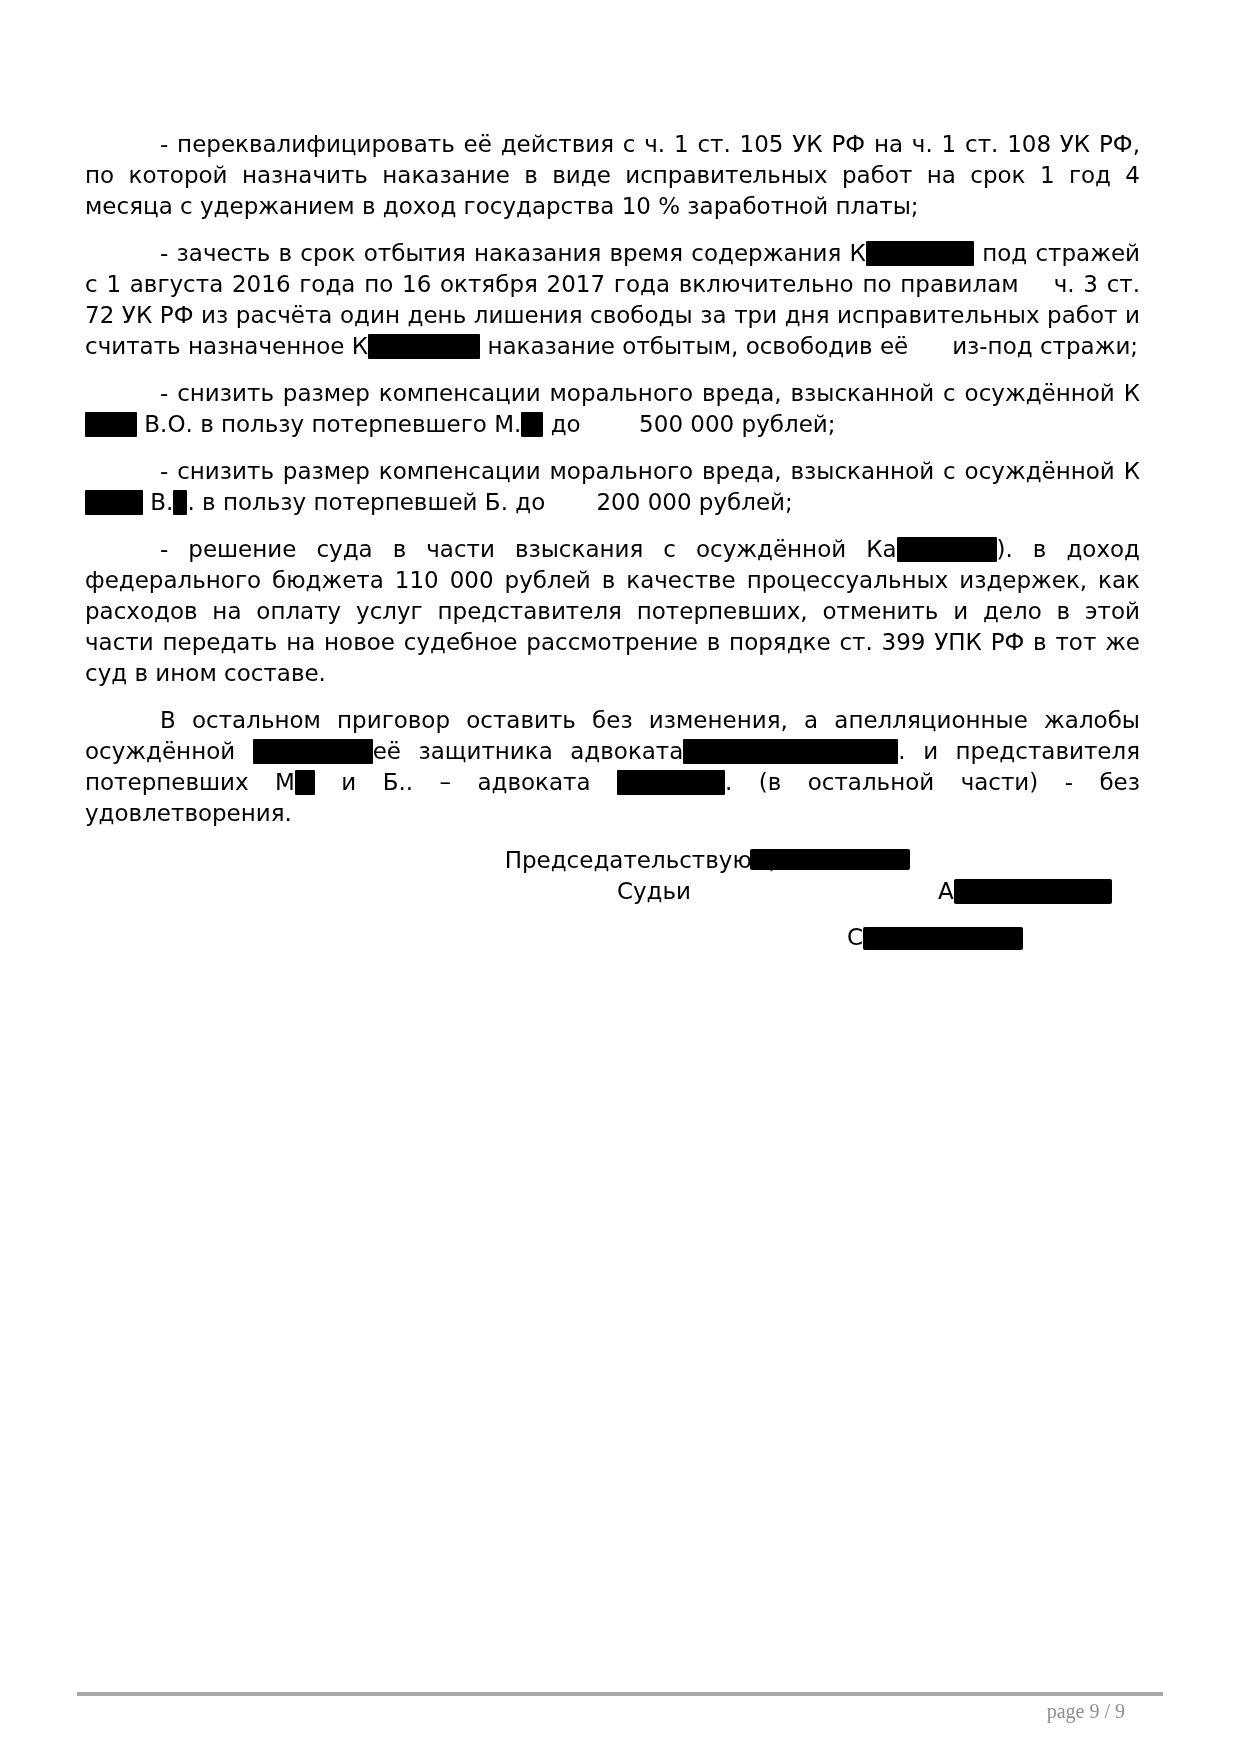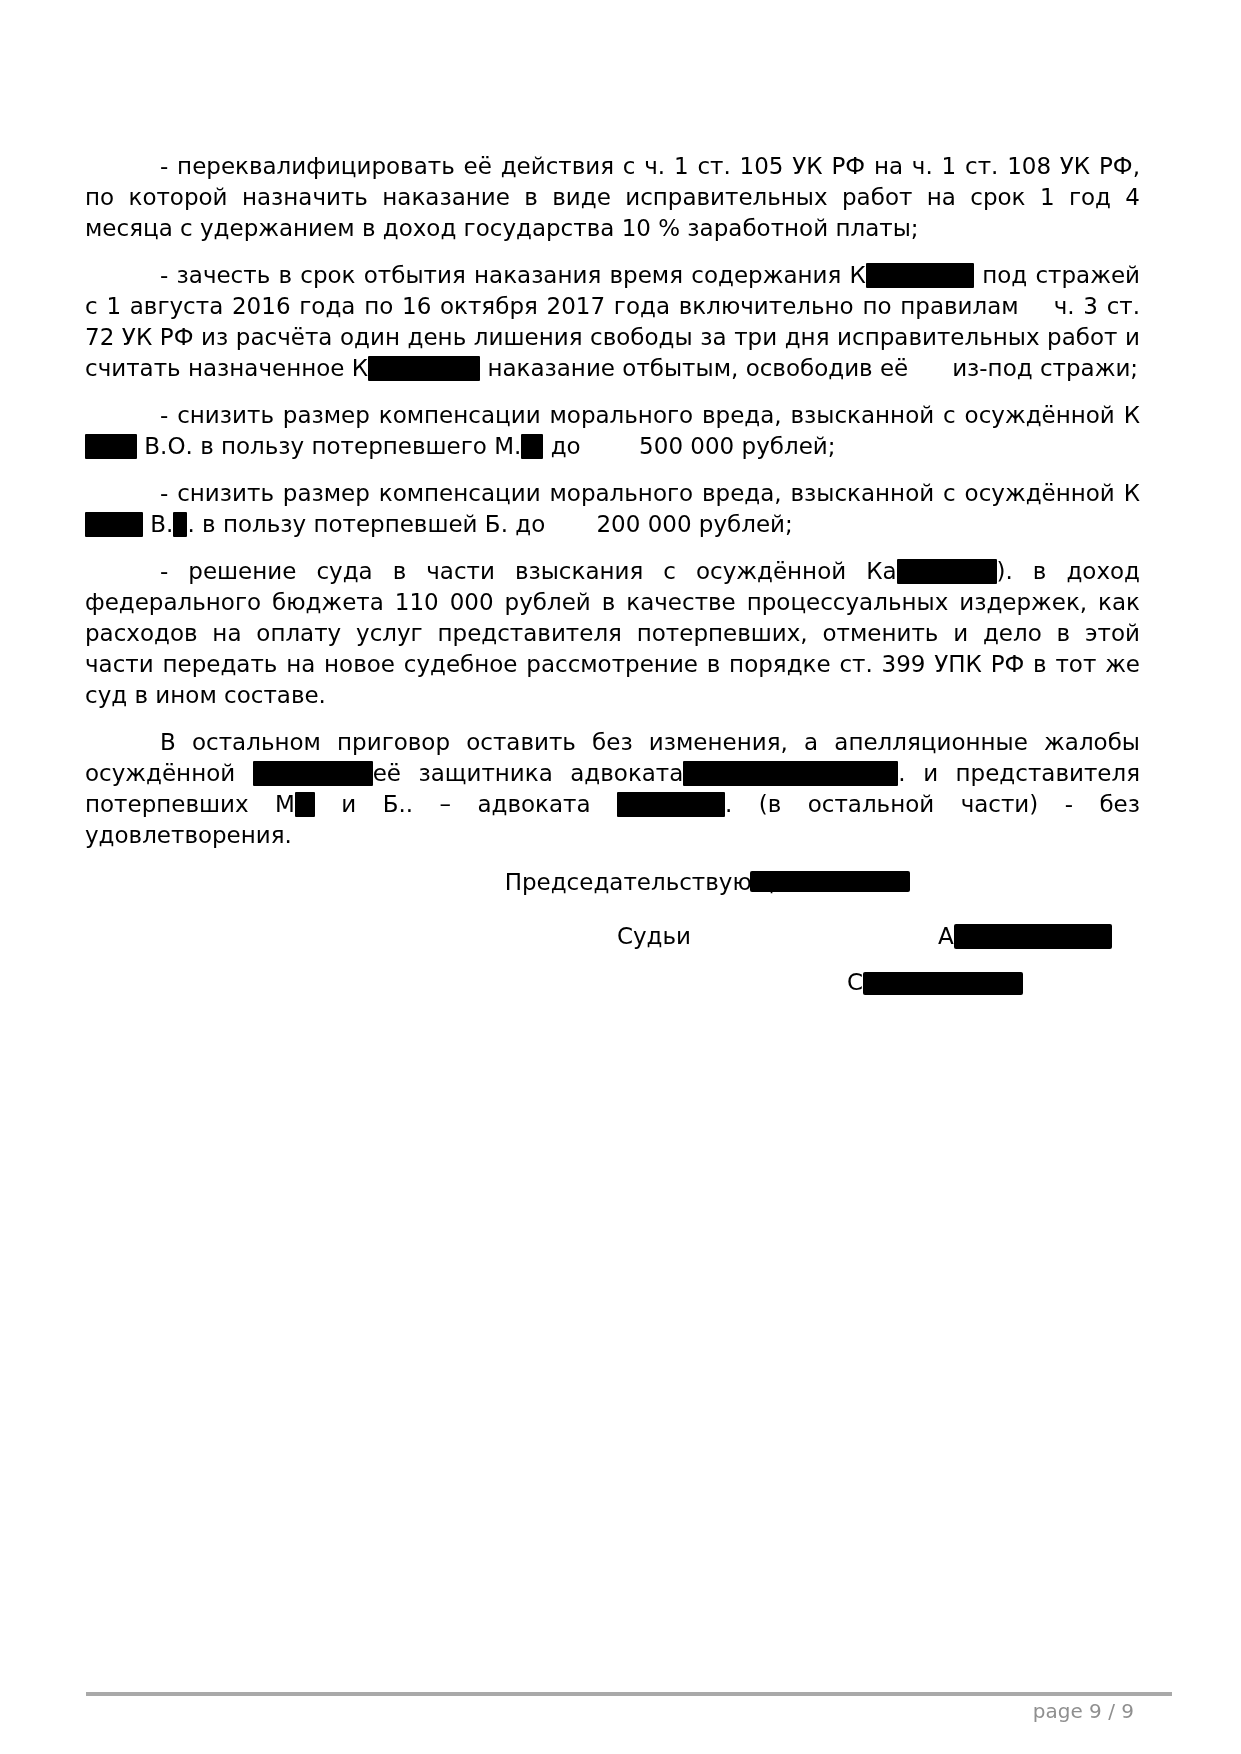--- a/index.html
+++ b/index.html
@@ -14,21 +14,21 @@
     width:1241px;
     height:1754px;
     background:#ffffff;
     font-family:"DejaVu Sans","Liberation Sans",sans-serif;
     color:var(--text-color);
     overflow:hidden;
   }
   .content{
     position:absolute;
     left:85px;
-    top:151px;
+    top:129px;
     width:1055px;
     font-size:23px;
     line-height:31px;
     text-align:justify;
   }
   .para{
     margin:0 0 16px 0;
     text-indent:75px;
   }
   .redact{
@@ -39,21 +39,21 @@
     border-radius:1px;
   }
   .sig-block{margin-top:5px;}
   .sig-row{
     position:relative;
     height:31px;
     text-align:center;
     padding-left:83px;
     text-indent:0;
   }
-  .sig-row.judges{margin-top:23px;}
+  .sig-row.judges{}
   .sig-row.judge2{margin-top:15px;}
   .chair-box{
     position:absolute;
     left:665px;top:4px;
     width:160px;height:21px;
     background:var(--redact-color);
     border-radius:2px;
   }
   .sig-name{position:absolute;top:0;white-space:nowrap;}
   .sig-name.j1{left:853px;}
@@ -61,24 +61,25 @@
   .sig-redact-inline{
     display:inline-block;
     background:var(--redact-color);
     vertical-align:-5px;
     border-radius:2px;
   }
   .j1 .sig-redact-inline{width:158px;height:25px;}
   .j2 .sig-redact-inline{width:160px;height:23px;}
   .footer{
     position:absolute;
-    left:86px;
+    left:77px;
     top:1692px;
     width:1086px;
     border-top:4px solid var(--rule-color);
+    font-family:Liberation Serif, serif;
   }
   .footer-text{
     text-align:right;
     padding:3px 38px 0 0;
     font-size:20px;
     line-height:24px;
     color:var(--footer-text);
   }
 </style>
 </head>

